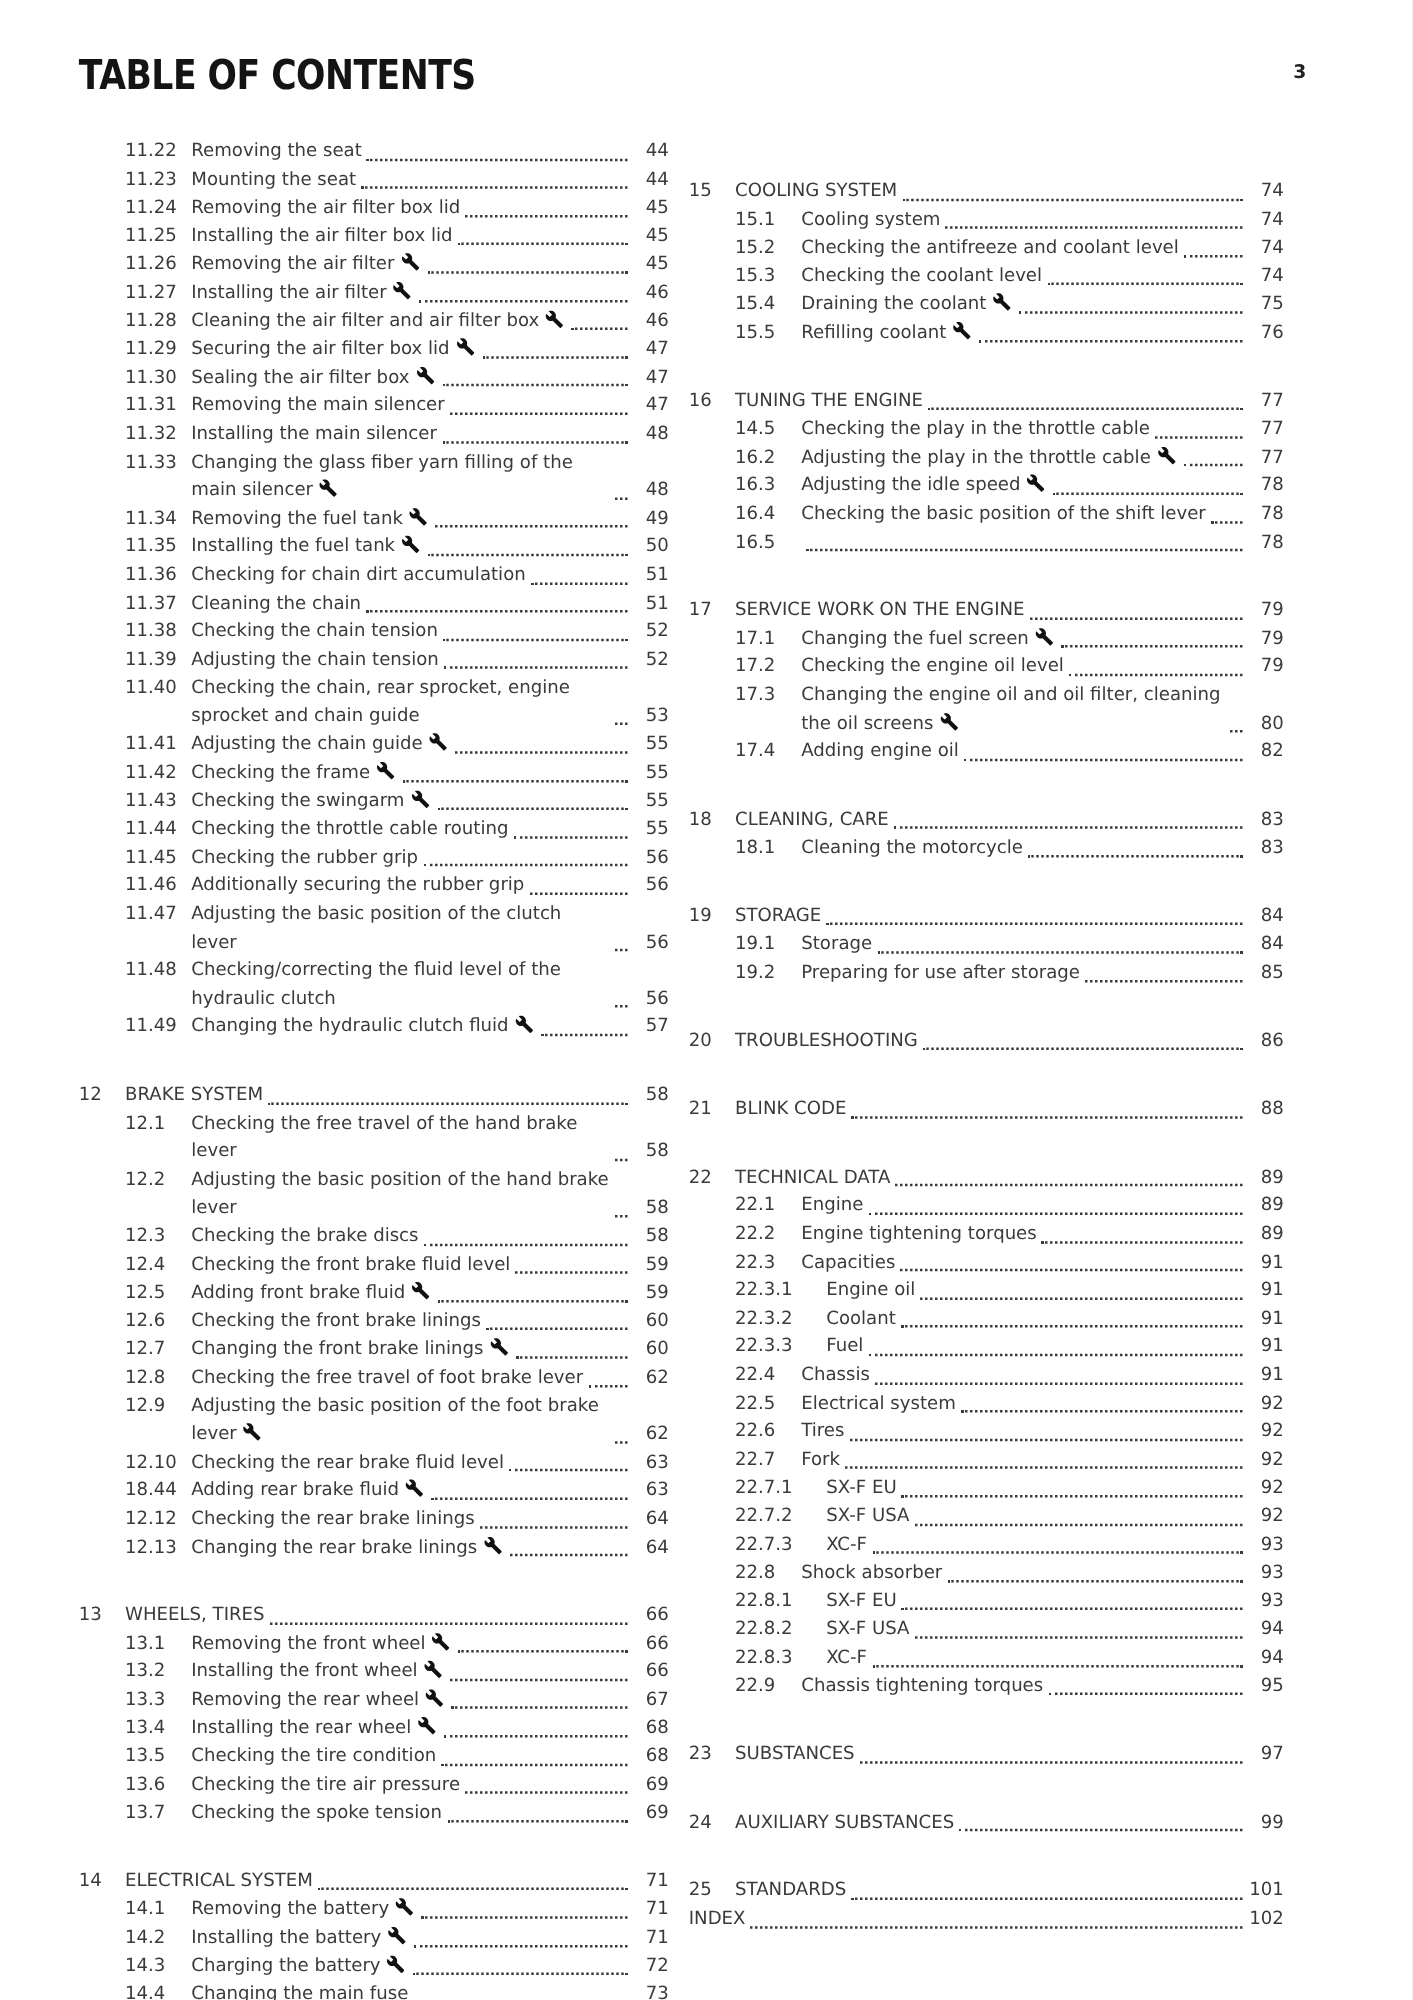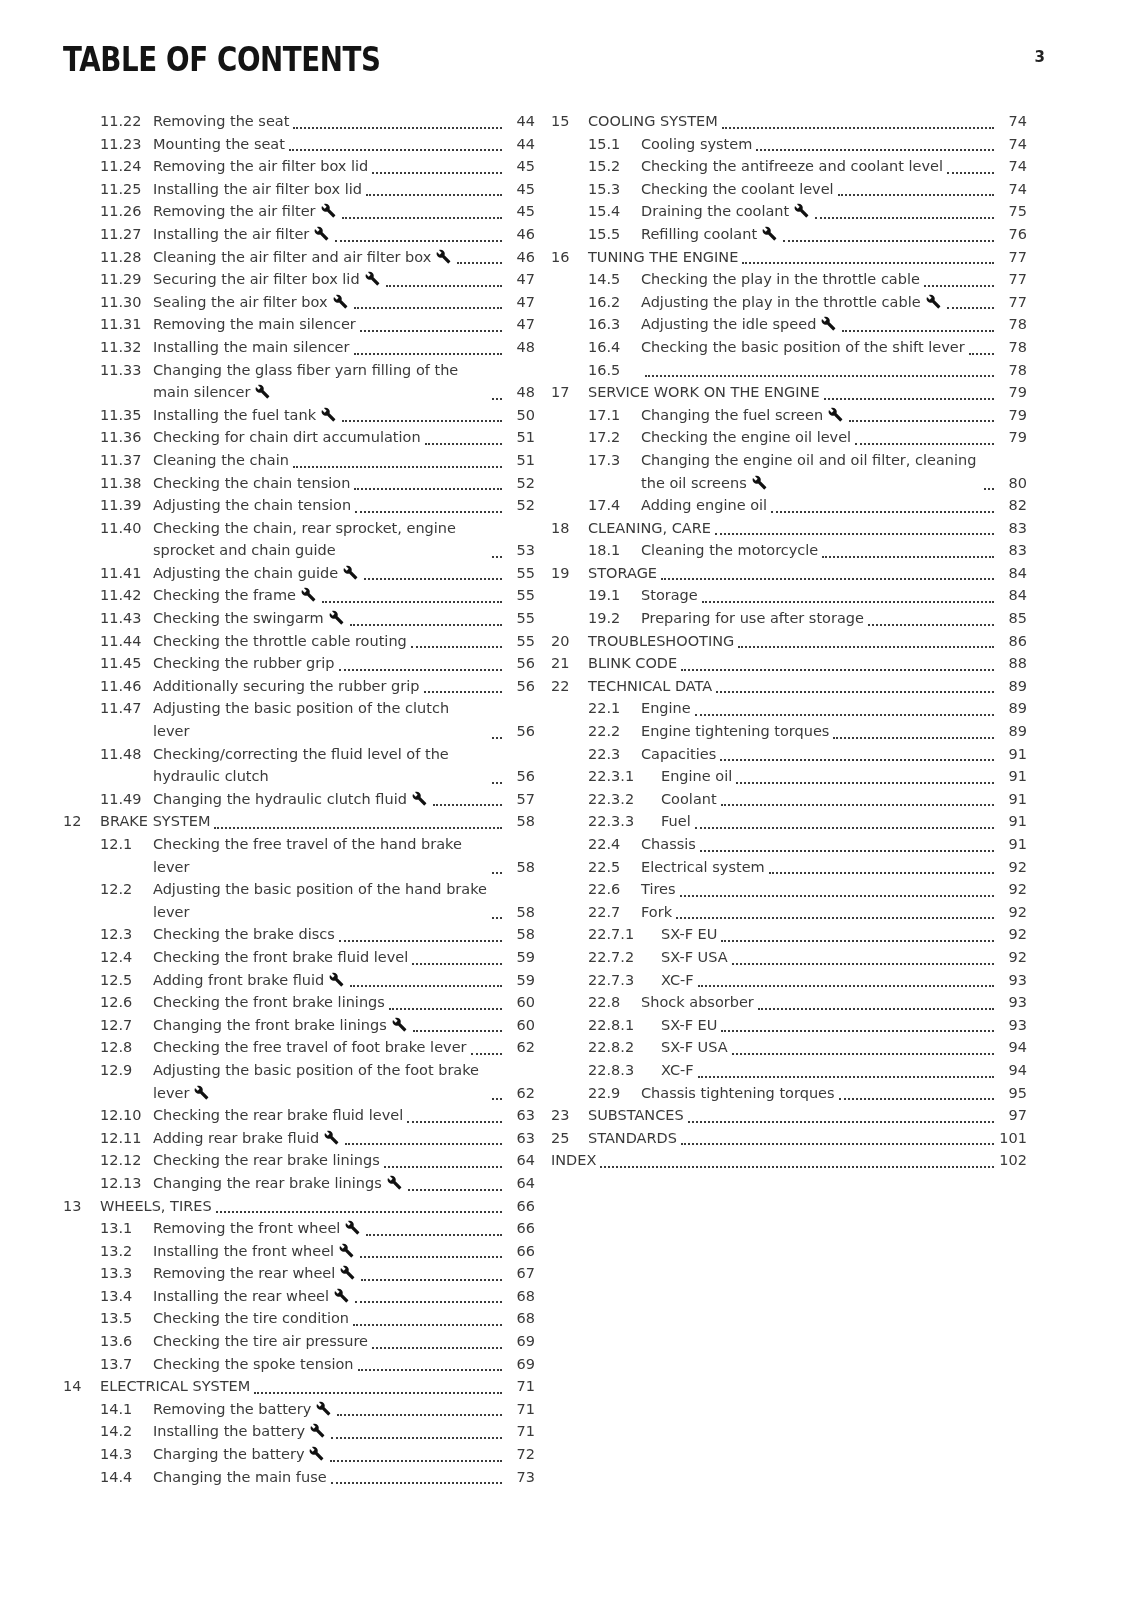--- a/index.html
+++ b/index.html
@@ -24,21 +24,21 @@
     transform-origin:left top;
     white-space:nowrap;
   }
   .sheet-pageno{font-size:15px;font-weight:700;color:#222;padding-top:8px;}
   .columns{display:flex;gap:16px;margin-top:26px;}
   .col{box-sizing:border-box;}
   .col-left{width:472px;flex:none;}
   .col-right{width:476px;flex:none;}
   .row{display:flex;align-items:flex-end;font-size:14.5px;line-height:22.6px;}
   .num{flex:none;align-self:flex-start;}
-  .lvl1 .num{width:37px;}
+  .lvl1 .num{width:37px;margin-top:32px;}
   .lvl2{padding-left:37px;}
   .lvl2 .num{width:53px;}
   .lvl3{padding-left:37px;}
   .lvl3 .num{width:73px;}
   .title{flex:0 1 auto;}
   .leader{
     flex:1 1 10px;
     min-width:10px;
     border-bottom:2px dotted #3b3b3b;
     margin:0 3px 4px 4px;
@@ -139,20 +139,28 @@
         </div>
         <div class="row lvl2">
           <span class="num">11.33</span>
           <span class="title">Changing the glass fiber yarn filling of the main silencer<svg class="wrench" viewBox="0 0 24 24" aria-hidden="true">
               <path d="M22.7 19l-9.1-9.1c.9-2.3.4-5-1.5-6.9-2-2-5-2.4-7.4-1.3L9 6 6 9 1.6 4.7C.4 7.1.9 10.1 2.9 12.1c1.9 1.9 4.6 2.4 6.9 1.5l9.1 9.1c.4.4 1 .4 1.4 0l2.3-2.3c.5-.4.5-1.1.1-1.4z"></path>
             </svg></span>
           <span class="leader"></span>
           <span class="page">48</span>
         </div>
         <div class="row lvl2">
+          <span class="num">11.34</span>
+          <span class="title">Removing the fuel tank<svg class="wrench" viewBox="0 0 24 24" aria-hidden="true">
+              <path d="M22.7 19l-9.1-9.1c.9-2.3.4-5-1.5-6.9-2-2-5-2.4-7.4-1.3L9 6 6 9 1.6 4.7C.4 7.1.9 10.1 2.9 12.1c1.9 1.9 4.6 2.4 6.9 1.5l9.1 9.1c.4.4 1 .4 1.4 0l2.3-2.3c.5-.4.5-1.1.1-1.4z"></path>
+            </svg></span>
+          <span class="leader"></span>
+          <span class="page">49</span>
+        </div>
+        <div class="row lvl2">
           <span class="num">11.35</span>
           <span class="title">Installing the fuel tank<svg class="wrench" viewBox="0 0 24 24" aria-hidden="true">
               <path d="M22.7 19l-9.1-9.1c.9-2.3.4-5-1.5-6.9-2-2-5-2.4-7.4-1.3L9 6 6 9 1.6 4.7C.4 7.1.9 10.1 2.9 12.1c1.9 1.9 4.6 2.4 6.9 1.5l9.1 9.1c.4.4 1 .4 1.4 0l2.3-2.3c.5-.4.5-1.1.1-1.4z"></path>
             </svg></span>
           <span class="leader"></span>
           <span class="page">50</span>
         </div>
         <div class="row lvl2">
           <span class="num">11.36</span>
           <span class="title">Checking for chain dirt accumulation</span>
@@ -311,21 +319,21 @@
           <span class="leader"></span>
           <span class="page">62</span>
         </div>
         <div class="row lvl2">
           <span class="num">12.10</span>
           <span class="title">Checking the rear brake fluid level</span>
           <span class="leader"></span>
           <span class="page">63</span>
         </div>
         <div class="row lvl2">
-          <span class="num">12.11</span>
+          <span class="num">18.44</span>
           <span class="title">Adding rear brake fluid<svg class="wrench" viewBox="0 0 24 24" aria-hidden="true">
               <path d="M22.7 19l-9.1-9.1c.9-2.3.4-5-1.5-6.9-2-2-5-2.4-7.4-1.3L9 6 6 9 1.6 4.7C.4 7.1.9 10.1 2.9 12.1c1.9 1.9 4.6 2.4 6.9 1.5l9.1 9.1c.4.4 1 .4 1.4 0l2.3-2.3c.5-.4.5-1.1.1-1.4z"></path>
             </svg></span>
           <span class="leader"></span>
           <span class="page">63</span>
         </div>
         <div class="row lvl2">
           <span class="num">12.12</span>
           <span class="title">Checking the rear brake linings</span>
           <span class="leader"></span>
@@ -700,20 +708,26 @@
           <span class="num">22.9</span>
           <span class="title">Chassis tightening torques</span>
           <span class="leader"></span>
           <span class="page">95</span>
         </div>
         <div class="row lvl1">
           <span class="num">23</span>
           <span class="title">SUBSTANCES</span>
           <span class="leader"></span>
           <span class="page">97</span>
+        </div>
+        <div class="row lvl1">
+          <span class="num">24</span>
+          <span class="title">AUXILIARY SUBSTANCES</span>
+          <span class="leader"></span>
+          <span class="page">99</span>
         </div>
         <div class="row lvl1">
           <span class="num">25</span>
           <span class="title">STANDARDS</span>
           <span class="leader"></span>
           <span class="page">101</span>
         </div>
         <div class="row lvl0">
           <span class="title">INDEX</span>
           <span class="leader"></span>

